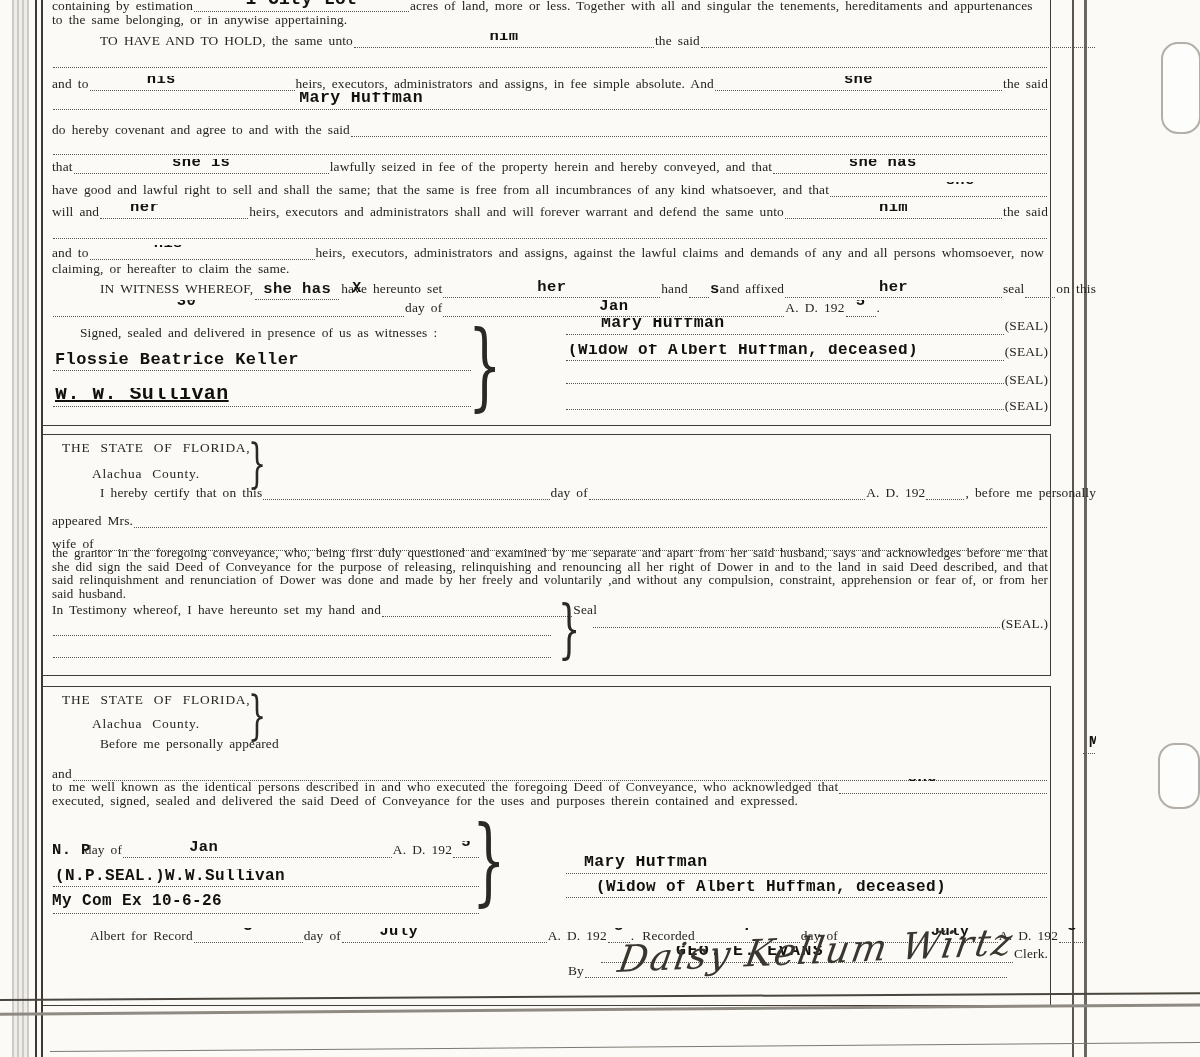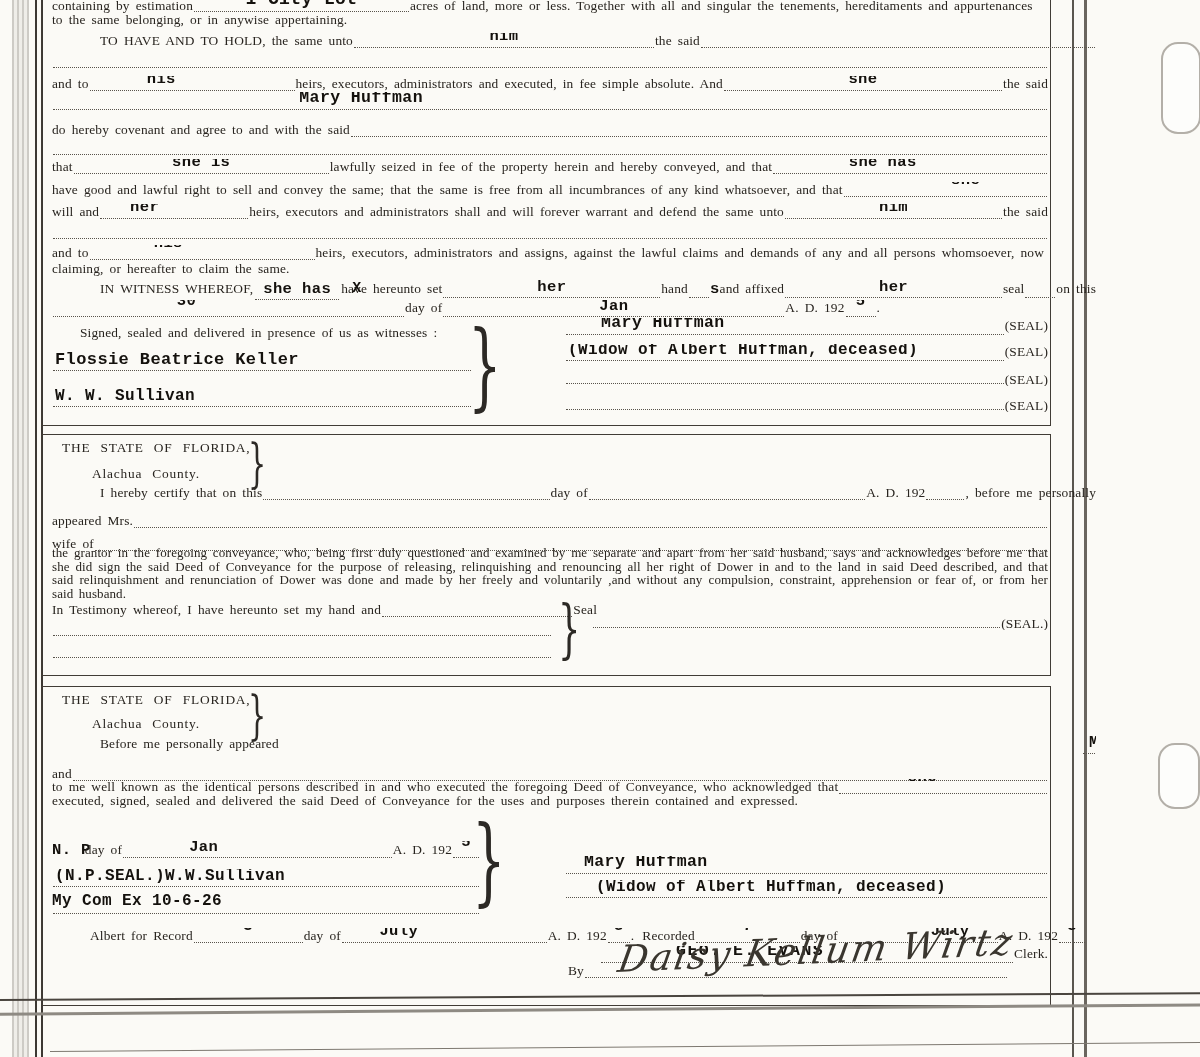--- a/index.html
+++ b/index.html
@@ -78,21 +78,21 @@
     <span class="ld"></span>
   </div>
   <div class="row" style="left:52px;top:62px;width:996px;height:8px;">
     <span class="ld"></span>
   </div>
   <div class="row" style="left:52px;top:76px;width:996px;">
     <span class="p">and to</span>
     <span class="ld" style="flex:0 1 205px;">
         <span class="t" style="left:35%;">his</span>
       </span>
-    <span class="p">heirs, executors, administrators and executed, in fee simple absolute.  And</span>
+    <span class="p">heirs, executors, administrators and assigns, in fee simple absolute.  And</span>
     <span class="ld" style="flex:1 1 150px;">
         <span class="t">she</span>
       </span>
     <span class="p">the said</span>
   </div>
   <div class="row" style="left:52px;top:92px;width:996px;height:20px;">
     <span class="ld">
         <span class="t" style="left:31%;font-size:16.5px;">Mary Huffman</span>
       </span>
   </div>
@@ -107,21 +107,21 @@
     <span class="p">that</span>
     <span class="ld" style="flex:0 1 255px;">
         <span class="t">she is</span>
       </span>
     <span class="p">lawfully seized in fee of the property herein and hereby conveyed, and that</span>
     <span class="ld" style="flex:1 1 130px;">
         <span class="t" style="left:40%;">she has</span>
       </span>
   </div>
   <div class="row" style="left:52px;top:182px;width:996px;">
-    <span class="p">have good and lawful right to sell and convey the same; that the same is free from all incumbrances of any kind whatsoever, and that</span>
+    <span class="p">have good and lawful right to sell and shall the same; that the same is free from all incumbrances of any kind whatsoever, and that</span>
     <span class="ld">
         <span class="t raise" style="left:60%;">she</span>
       </span>
   </div>
   <div class="row" style="left:52px;top:204px;width:996px;">
     <span class="p">will and</span>
     <span class="ld" style="flex:0 1 148px;">
         <span class="t" style="left:30%;">her</span>
       </span>
     <span class="p">heirs, executors and administrators shall and will forever warrant and defend the same unto</span>
@@ -202,21 +202,21 @@
     <span class="p">(SEAL)</span>
   </div>
 
   <div class="row" style="left:52px;top:352px;width:420px;height:21px;">
     <span class="ld">
         <span class="t l0" style="font-size:17px;">Flossie Beatrice Keller</span>
       </span>
   </div>
   <div class="row" style="left:52px;top:388px;width:420px;height:21px;">
     <span class="ld">
-        <span class="t l0" style="font-size:16px;">W. W. Sullivan</span>
+        <span class="t l0" style="font-size:20px;text-decoration:underline;">W. W. Sullivan</span>
       </span>
   </div>
 
   <div class="row sp" style="left:62px;top:440px;width:300px;">
     <span class="p">THE STATE OF FLORIDA,</span>
   </div>
   <div class="ab brace" style="left:248px;top:437px;font-size:52px;">}</div>
   <div class="row sp" style="left:92px;top:466px;width:300px;">
     <span class="p">Alachua County.</span>
   </div>

